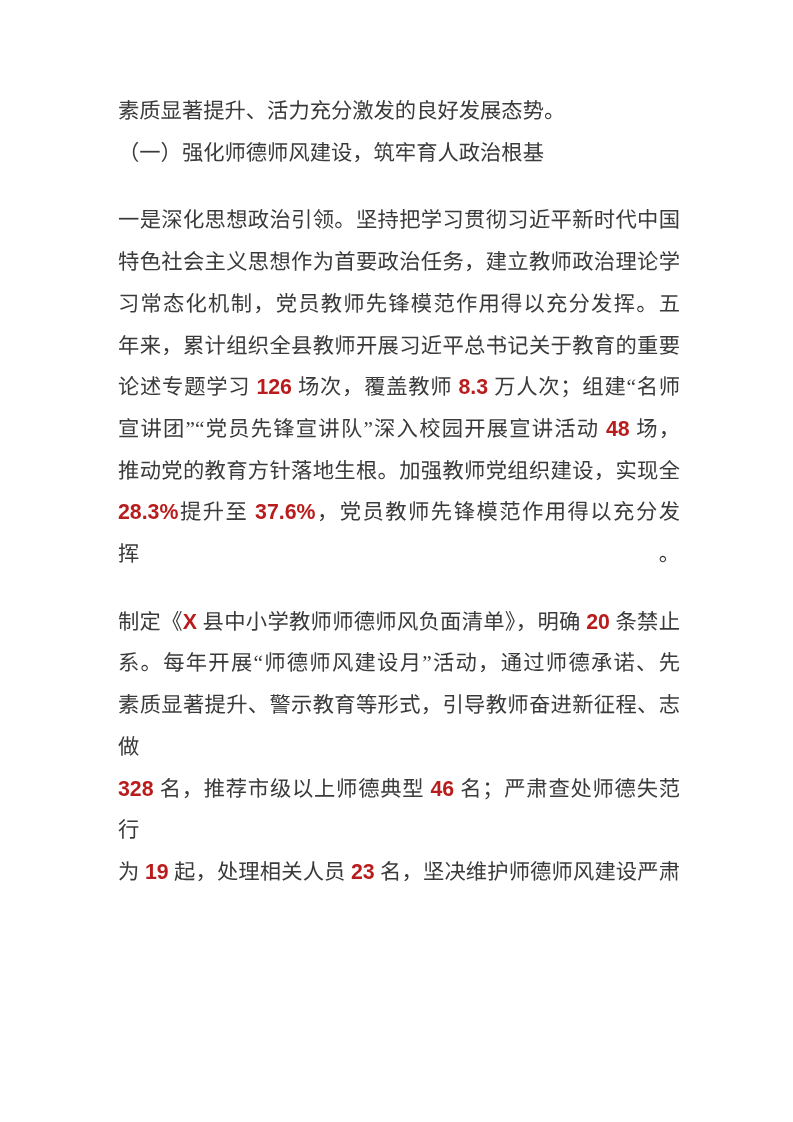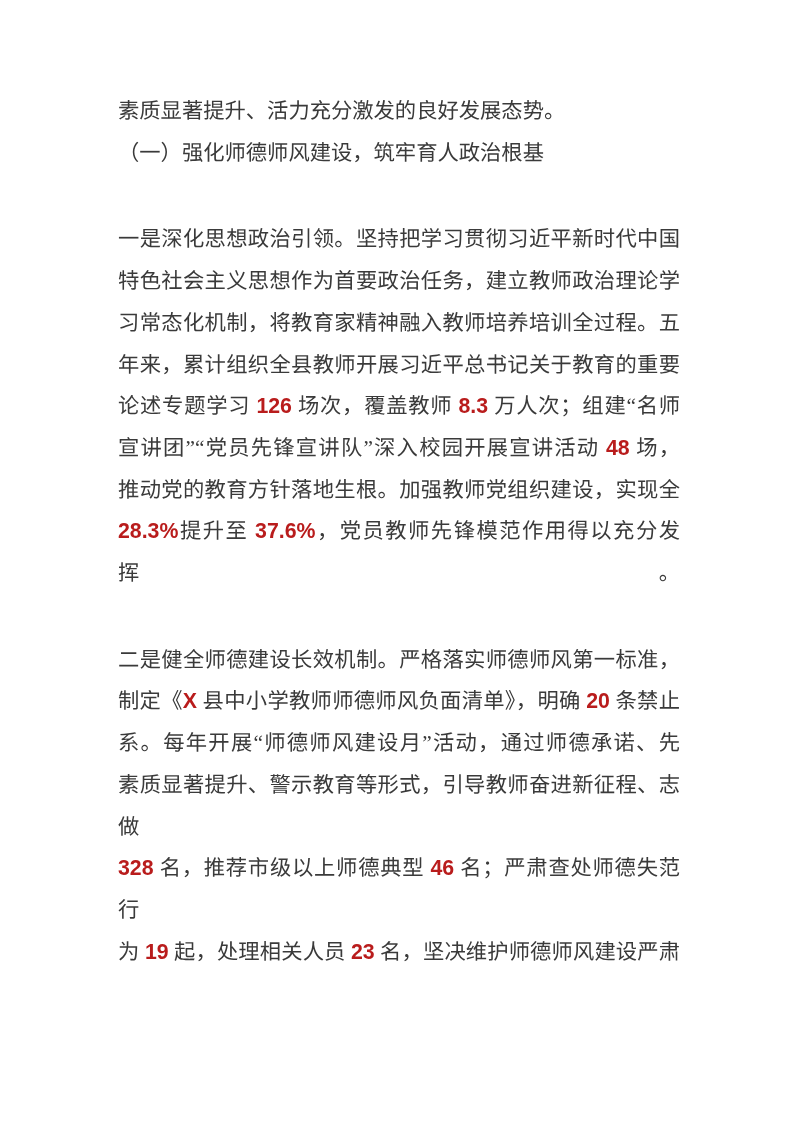--- a/index.html
+++ b/index.html
@@ -22,21 +22,21 @@
     font-family: "Liberation Serif", serif;
     font-size: 21.3px;
     line-height: 41.7px;
     color: #3a3a3a;
   }
   .text-area p {
     margin: 0;
     padding: 0;
   }
   .block-gap {
-    margin-top: 45px;
+    margin-top: 26px;
   }
   .line {
     text-align: justify;
     text-align-last: justify;
     text-justify: inter-character;
   }
   .line.plain {
     text-align: left;
     text-align-last: auto;
   }
@@ -52,30 +52,29 @@
 <div class="page">
   <div class="text-area">
 
     <p class="line plain">素质显著提升、活力充分激发的良好发展态势。</p>
 
     <p class="line plain block-gap">（一）强化师德师风建设，筑牢育人政治根基</p>
 
     <div class="block-gap">
       <p class="line">一是深化思想政治引领。坚持把学习贯彻习近平新时代中国</p>
       <p class="line">特色社会主义思想作为首要政治任务，建立教师政治理论学</p>
-      <p class="line">习常态化机制，将教育家精神融入教师培养培训全过程。五</p>
+      <p class="line">习常态化机制，党员教师先锋模范作用得以充分发挥。五</p>
       <p class="line">年来，累计组织全县教师开展习近平总书记关于教育的重要</p>
       <p class="line">论述专题学习 <span class="num">126</span> 场次，覆盖教师 <span class="num">8.3</span> 万人次；组建“名师</p>
       <p class="line">宣讲团”“党员先锋宣讲队”深入校园开展宣讲活动 <span class="num">48</span> 场，</p>
       <p class="line">推动党的教育方针落地生根。加强教师党组织建设，实现全</p>
       <p class="line"><span class="num">28.3%</span>提升至 <span class="num">37.6%</span>，党员教师先锋模范作用得以充分发挥。</p>
     </div>
 
     <div class="block-gap">
-      <p class="line">二是健全师德建设长效机制。严格落实师德师风第一标准，</p>
       <p class="line">制定《<span class="num">X</span> 县中小学教师师德师风负面清单》，明确 <span class="num">20</span> 条禁止</p>
       <p class="line">系。每年开展“师德师风建设月”活动，通过师德承诺、先</p>
       <p class="line">素质显著提升、警示教育等形式，引导教师奋进新征程、志做</p>
       <p class="line"><span class="num">328</span> 名，推荐市级以上师德典型 <span class="num">46</span> 名；严肃查处师德失范行</p>
       <p class="line">为 <span class="num">19</span> 起，处理相关人员 <span class="num">23</span> 名，坚决维护师德师风建设严肃</p>
     </div>
 
   </div>
 </div>
 

